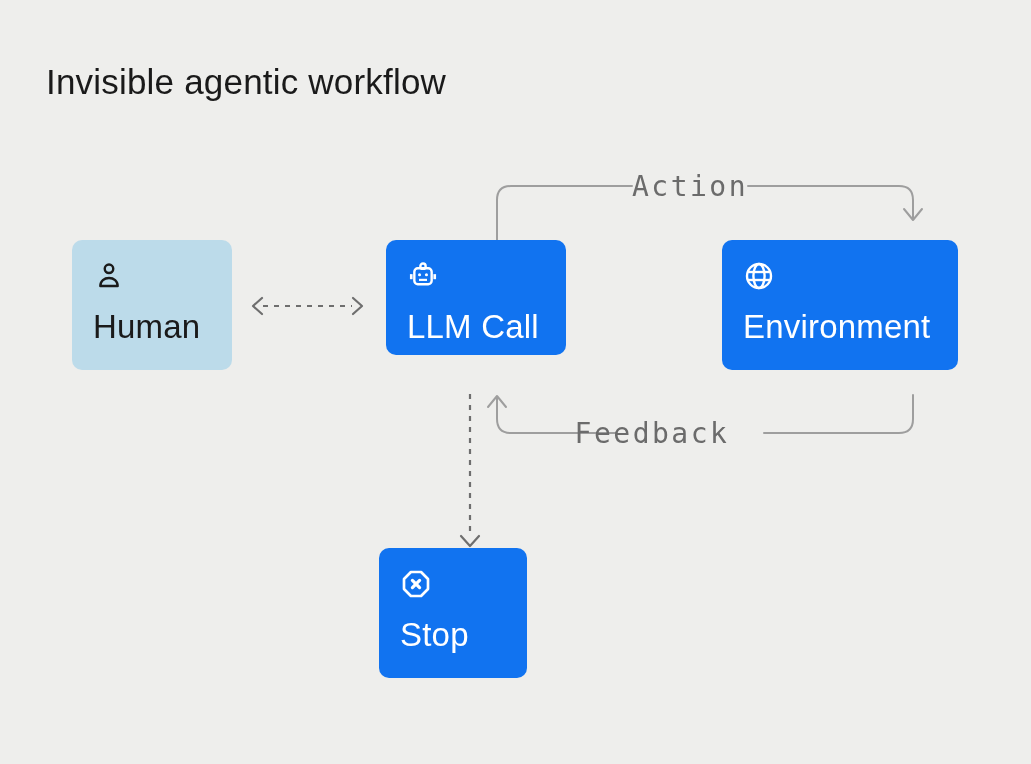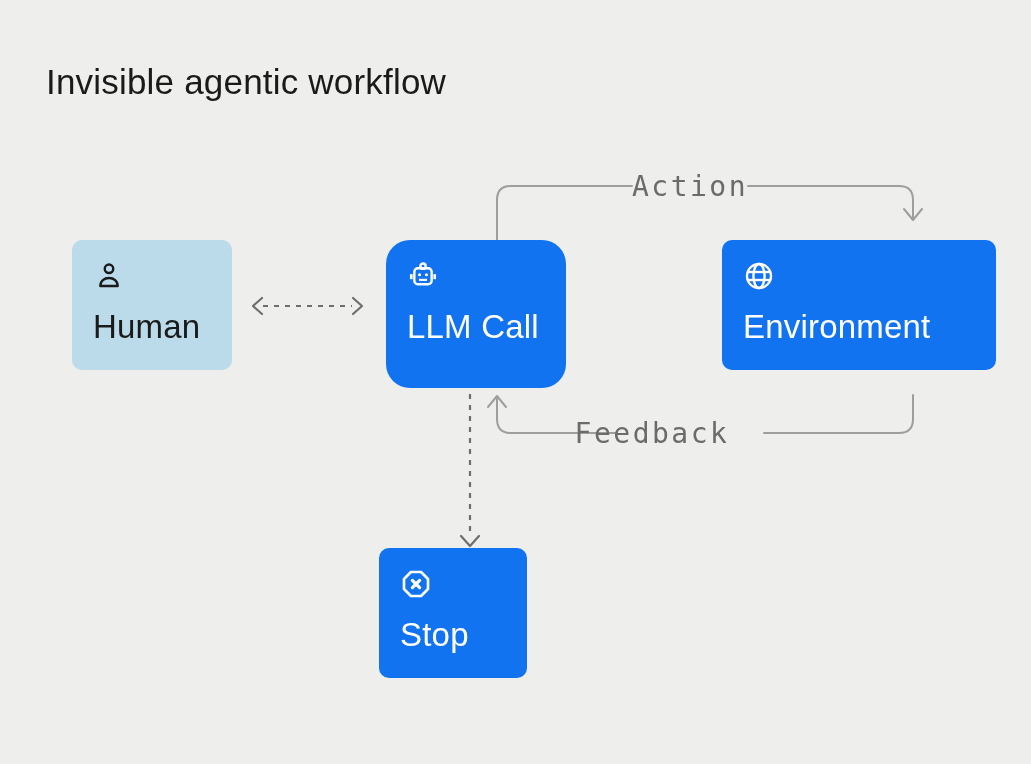--- a/index.html
+++ b/index.html
@@ -47,22 +47,22 @@
   .node .icon svg{width:100%;height:100%;display:block;}
   .node-label{
     display:block;
     font-size:33px;
     font-weight:400;
     letter-spacing:0.2px;
     line-height:1.15;
     white-space:nowrap;
   }
   #node-human{ left:72px; top:240px; width:160px; height:130px; }
-  #node-llm{ left:386px; top:240px; width:180px; height:148px;border-radius:24px; }
-  #node-environment{ left:722px; top:240px; width:274px; height:130px; }
+  #node-llm{ left:386px; top:240px; width:180px; height:115px; }
+  #node-environment{ left:722px; top:240px; width:236px; height:130px; }
   #node-stop{ left:379px; top:548px; width:148px; height:130px; }
 
   .edges{
     position:absolute;left:0;top:0;width:1031px;height:764px;
     pointer-events:none;
   }
   .edge-solid{
     stroke:var(--line-gray);stroke-width:2;fill:none;
     stroke-linecap:round;
   }

